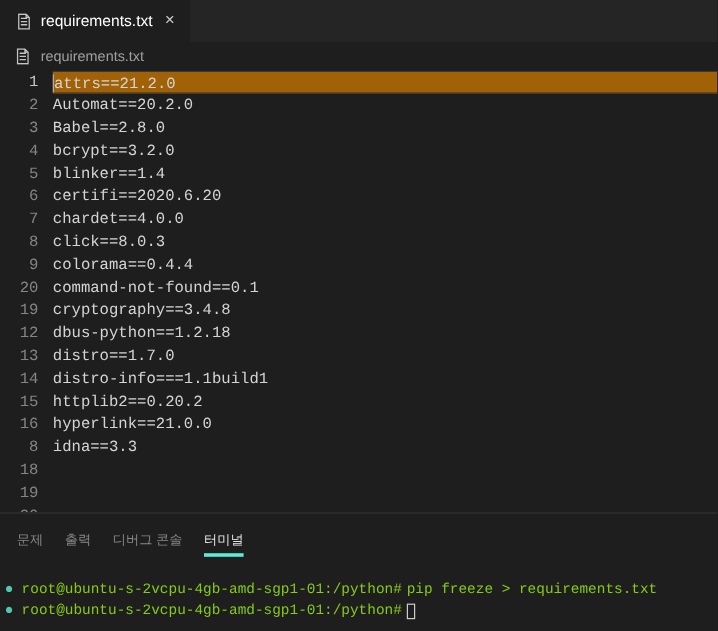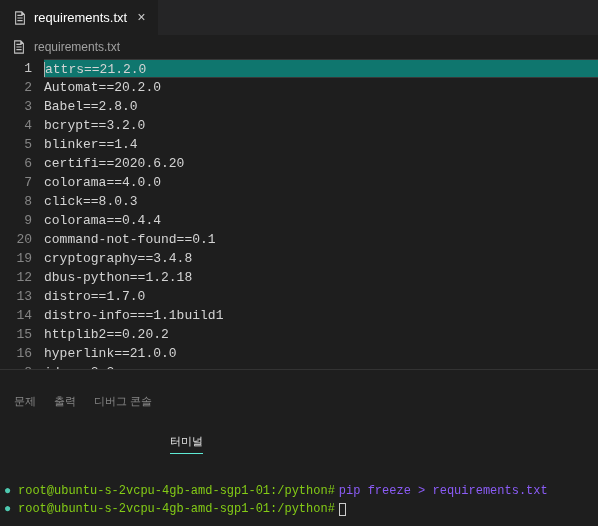--- a/index.html
+++ b/index.html
@@ -61,67 +61,66 @@
 .line-number.active { color: #c6c6c6; }
 .code {
   flex: 1;
 }
 .code-line {
   height: 19px;
   line-height: 19px;
   color: #d4d4d4;
 }
 .code-line.active {
-  background: #0f766e;
+  background: #a16207;
   border: 1px solid #383838;
   border-left: none;
   border-right: none;
   box-sizing: border-box;
 }
 .cursor {
   border-left: 1px solid #aeafad;
   animation: blink 1s step-end infinite;
 }
 @keyframes blink { 50% { border-color: transparent; } }
 .panel-tabs {
   background: #1e1e1e;
   border-top: 1px solid #333333;
   display: flex;
   gap: 18px;
-  padding: 20px 14px;
+  padding: 10px 14px;
   font-family: 'Malgun Gothic', 'Segoe UI', sans-serif;
   font-size: 11px;
 }
 .panel-tab {
   color: #888888;
   padding: 4px 0;
   cursor: pointer;
 }
 .panel-tab.active {
   color: #e7e7e7;
-  border-bottom: 1px solid #5eead4;
-  margin-top: 40px;
+  border-bottom: 3px solid #5eead4;
 }
 .terminal {
   background: #1e1e1e;
   padding: 8px 4px;
   font-size: 12px;
   line-height: 18px;
 }
 .term-line {
   display: flex;
   align-items: center;
   gap: 4px;
 }
 .term-bullet {
   color: #4ec9b0;
   width: 10px;
 }
 .term-prompt { color: #84cc16; }
-.term-text { color: #8b5cf6; }
+.term-text { color: #84cc16; }
 .term-cursor {
   display: inline-block;
   width: 7px;
   height: 13px;
   border: 1px solid #cccccc;
   vertical-align: middle;
 }
 .file-svg { fill: none; stroke: #c5c5c5; stroke-width: 1.2; }
 </style>
 </head>
@@ -171,21 +170,21 @@
     <div class="line-number">19</div>
     <div class="line-number">20</div>
   </div>
   <div class="code">
     <div class="code-line active"><span class="cursor"></span><span>attrs==21.2.0</span></div>
     <div class="code-line">Automat==20.2.0</div>
     <div class="code-line">Babel==2.8.0</div>
     <div class="code-line">bcrypt==3.2.0</div>
     <div class="code-line">blinker==1.4</div>
     <div class="code-line">certifi==2020.6.20</div>
-    <div class="code-line">colorama==4.0.0</div>
+    <div class="code-line">chardet==4.0.0</div>
     <div class="code-line">click==8.0.3</div>
     <div class="code-line">colorama==0.4.4</div>
     <div class="code-line">command-not-found==0.1</div>
     <div class="code-line">cryptography==3.4.8</div>
     <div class="code-line">dbus-python==1.2.18</div>
     <div class="code-line">distro==1.7.0</div>
     <div class="code-line">distro-info===1.1build1</div>
     <div class="code-line">httplib2==0.20.2</div>
     <div class="code-line">hyperlink==21.0.0</div>
     <div class="code-line">idna==3.3</div>

